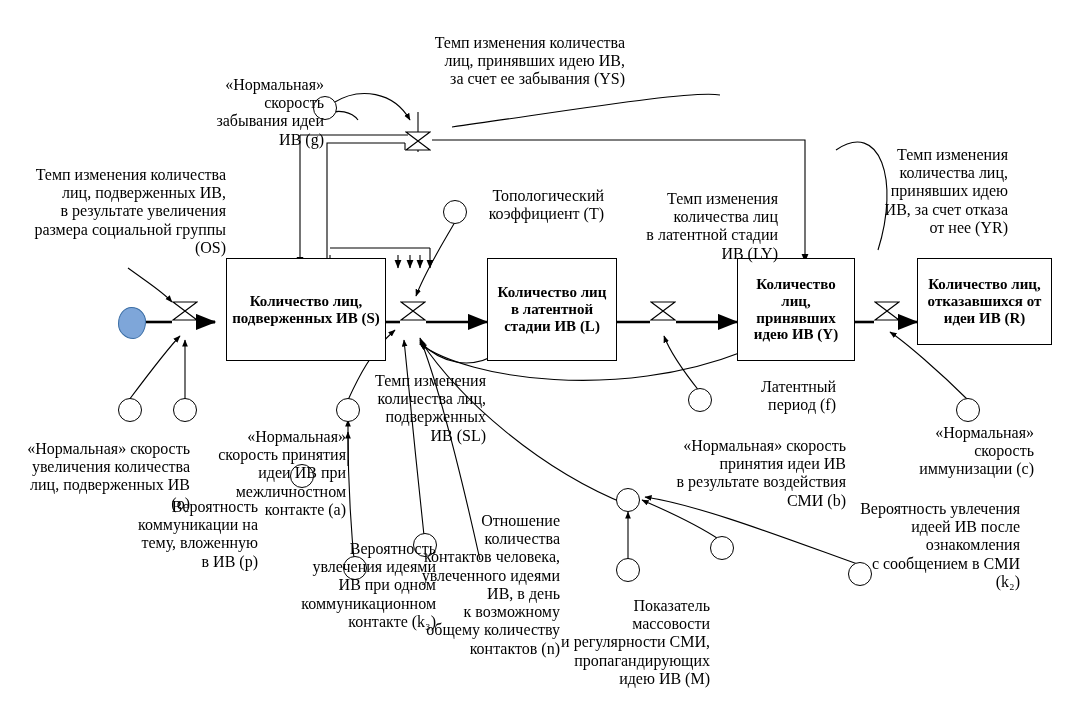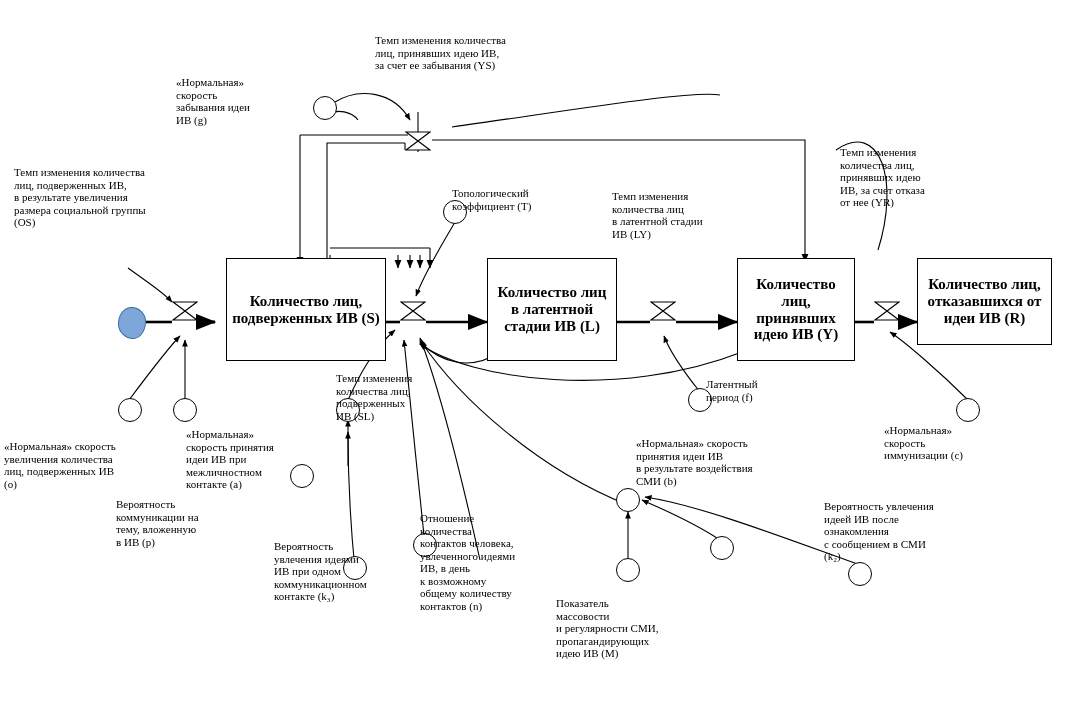--- a/index.html
+++ b/index.html
@@ -32,22 +32,22 @@
     align-items: center;
     justify-content: center;
     text-align: center;
     font-weight: bold;
     font-size: 15px;
     line-height: 1.12;
     padding: 2px 4px;
   }
   .lbl {
     position: absolute;
-    text-align: left;
-    font-size: 11px;
+    text-align: right;
+    font-size: 16px;
     line-height: 1.14;
     white-space: pre-line;
   }
   .cloud {
     position: absolute;
     width: 26px;
     height: 30px;
     background: #7ea6d9;
     border: 1px solid #3b6ea5;
     border-radius: 48% 52% 45% 55% / 52% 45% 55% 48%;

